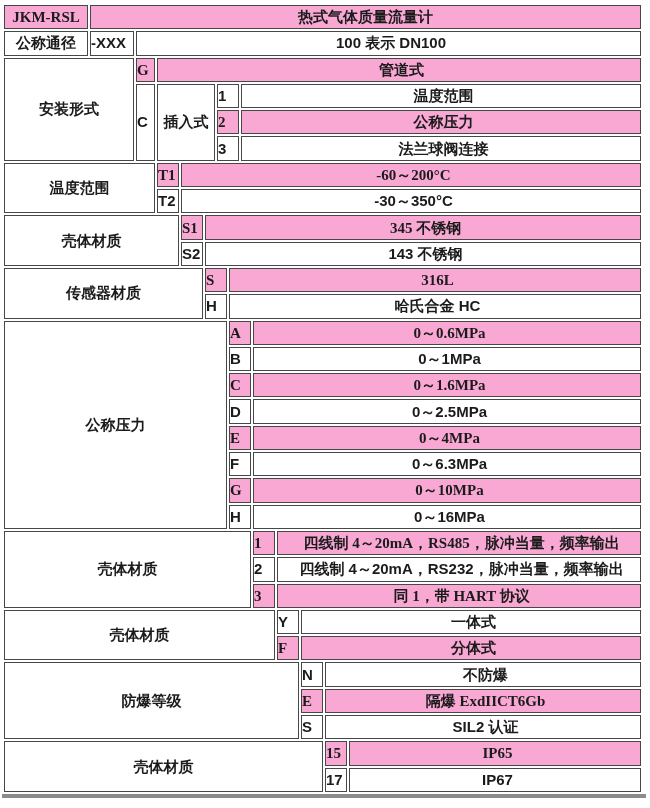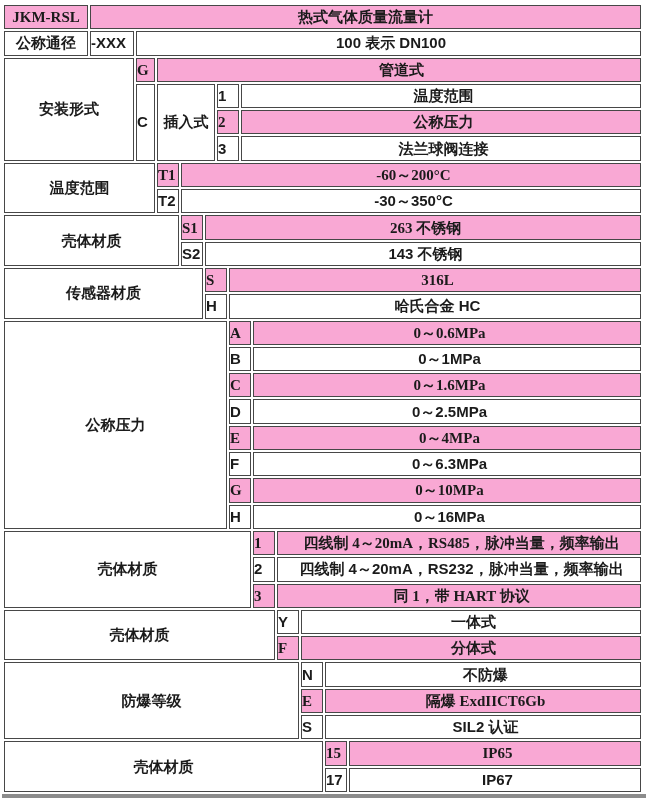--- a/index.html
+++ b/index.html
@@ -103,21 +103,21 @@
           <td class="code hl">T1</td>
           <td colspan="10" class="val hl">-60～200°C</td>
         </tr>
         <tr>
           <td class="code">T2</td>
           <td colspan="10" class="val">-30～350°C</td>
         </tr>
         <tr>
           <td colspan="4" rowspan="2" class="lab">壳体材质</td>
           <td class="code hl">S1</td>
-          <td colspan="9" class="val hl">263 不锈钢</td>
+          <td colspan="9" class="val hl">345 不锈钢</td>
         </tr>
         <tr>
           <td class="code">S2</td>
           <td colspan="9" class="val">143 不锈钢</td>
         </tr>
         <tr>
           <td colspan="5" rowspan="2" class="lab">传感器材质</td>
           <td colspan="2" class="code hl">S</td>
           <td colspan="7" class="val hl">316L</td>
         </tr>

